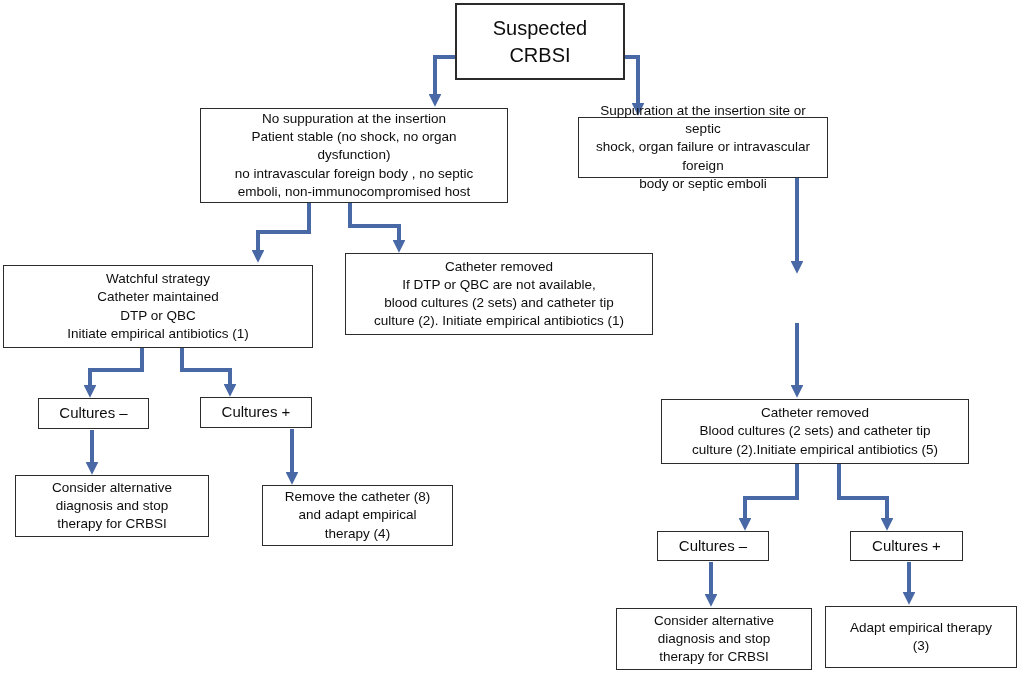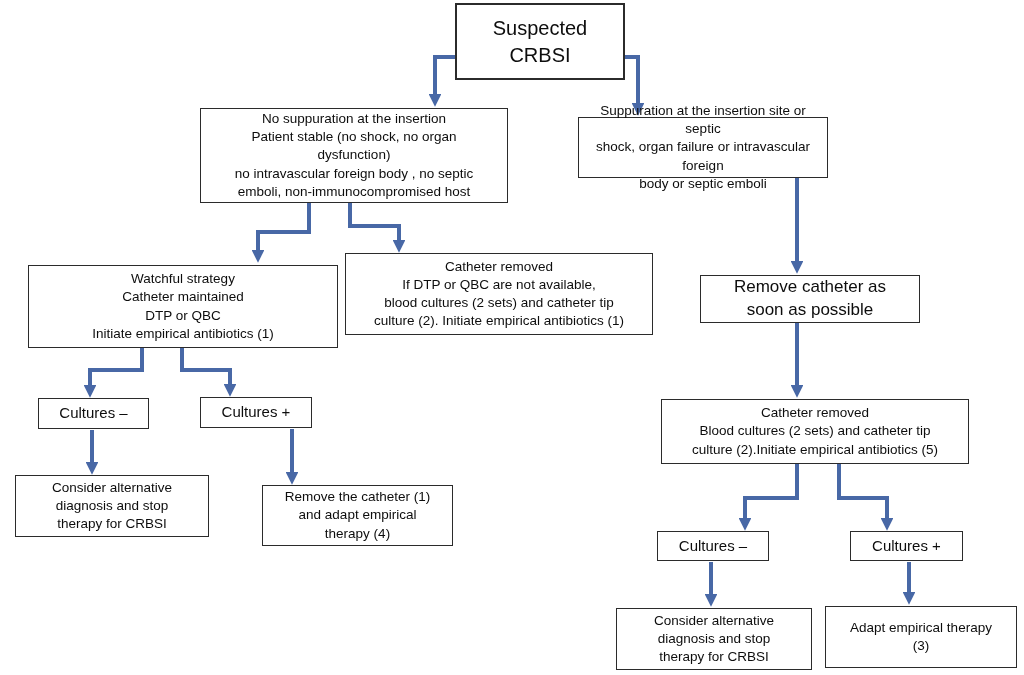--- a/index.html
+++ b/index.html
@@ -14,21 +14,21 @@
     white-space:pre-line;font-size:13.5px;line-height:1.34;padding:2px 4px;
   }
   .arrows{position:absolute;left:0;top:0;pointer-events:none;}
   .arrows path{stroke:var(--arrow,#4868a6);stroke-width:4;fill:none;}
   .arrows marker path{fill:var(--arrow,#4868a6);stroke:none;}
 
   
   .n-suspected{left:455px;top:3px;width:170px;height:77px;border-width:2px;font-size:20px;}
   .n-no-suppuration{left:200px;top:108px;width:308px;height:95px;}
   .n-suppuration{left:578px;top:117px;width:250px;height:61px;}
-  .n-watchful{left:3px;top:265px;width:310px;height:83px;margin-left:25px;}
+  .n-watchful{left:3px;top:265px;width:310px;height:83px;}
   .n-catheter-removed-dtp{left:345px;top:253px;width:308px;height:82px;}
   .n-remove-asap{left:700px;top:275px;width:220px;height:48px;font-size:17px;}
   .n-cultures-neg-left{left:38px;top:398px;width:111px;height:31px;font-size:15px;}
   .n-cultures-pos-left{left:200px;top:397px;width:112px;height:31px;font-size:15px;}
   .n-consider-left{left:15px;top:475px;width:194px;height:62px;}
   .n-remove-catheter-3{left:262px;top:485px;width:191px;height:61px;}
   .n-catheter-removed-5{left:661px;top:399px;width:308px;height:65px;}
   .n-cultures-neg-right{left:657px;top:531px;width:112px;height:30px;font-size:15px;}
   .n-cultures-pos-right{left:850px;top:531px;width:113px;height:30px;font-size:15px;}
   .n-consider-right{left:616px;top:608px;width:196px;height:62px;}
@@ -77,32 +77,30 @@
   <div class="node n-watchful">Watchful strategy
 Catheter maintained
 DTP or QBC
 Initiate empirical antibiotics (1)</div>
 
   <div class="node n-catheter-removed-dtp">Catheter removed
 If DTP or QBC are not available,
 blood cultures (2 sets) and catheter tip
 culture (2). Initiate empirical antibiotics (1)</div>
 
-  <div class="node n-remove-asap">Remove catheter as
-soon as possible</div>
 
   <div class="node n-cultures-neg-left">Cultures –</div>
 
   <div class="node n-cultures-pos-left">Cultures +</div>
 
   <div class="node n-consider-left">Consider alternative
 diagnosis and stop
 therapy for CRBSI</div>
 
-  <div class="node n-remove-catheter-3">Remove the catheter (1)
+  <div class="node n-remove-catheter-3">Remove the catheter (8)
 and adapt empirical
 therapy (4)</div>
 
   <div class="node n-catheter-removed-5">Catheter removed
 Blood cultures (2 sets) and catheter tip
 culture (2).Initiate empirical antibiotics (5)</div>
 
   <div class="node n-cultures-neg-right">Cultures –</div>
 
   <div class="node n-cultures-pos-right">Cultures +</div>

